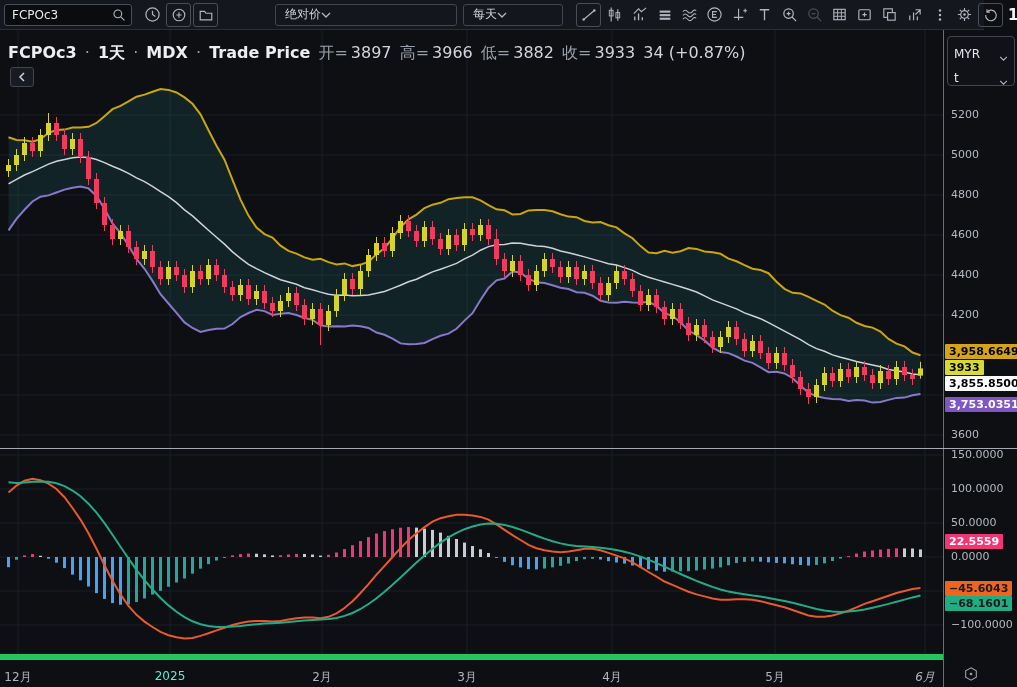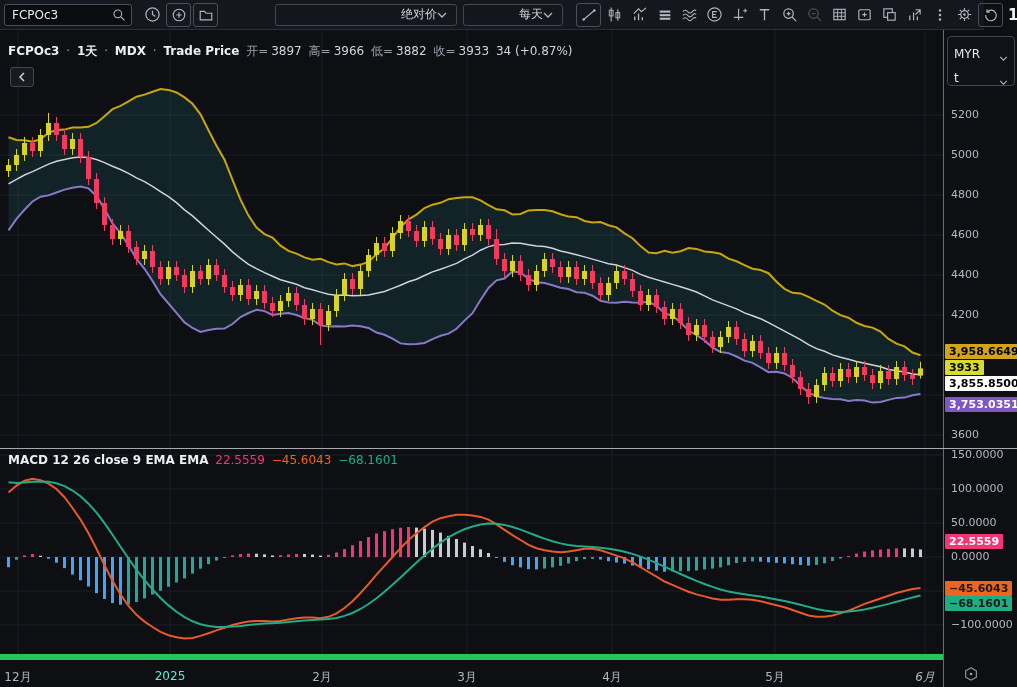--- a/index.html
+++ b/index.html
@@ -6,21 +6,21 @@
     font-family:"DejaVu Sans","Liberation Sans",sans-serif;color:#d1d4dc;-webkit-font-smoothing:antialiased;}
   .app{width:984px;height:687px;position:relative;}
   
   .toolbar{height:30px;background:#15171e;border-bottom:1px solid #2a2e39;display:flex;align-items:center;
     padding:0 4px;box-sizing:border-box;}
   .search-box{display:flex;align-items:center;width:128px;height:22px;background:#0a0c10;border:1px solid #4a4e58;
     border-radius:3px;padding:0 5px;box-sizing:border-box;margin-right:8px;flex:none;}
   .search-box input{flex:1;min-width:0;background:transparent;border:0;color:#e8eaed;font-size:12px;outline:none;font-family:inherit;}
   .tb-btn{display:flex;align-items:center;justify-content:center;width:23px;height:22px;margin:0 1px;border-radius:3px;flex:none;cursor:pointer;}
   .bordered{border:1px solid #4a4e58;}
-  .dropdown{display:flex;align-items:center;justify-content:flex-end;height:22px;background:#14161d;
+  .dropdown{display:flex;align-items:center;justify-content:flex-start;height:22px;background:#14161d;
     border:1px solid #434651;border-radius:3px;padding:0 9px;font-size:12px;color:#d1d4dc;box-sizing:border-box;flex:none;cursor:pointer;}
   .dd1{width:182px;margin-left:56px;}
   .dd2{width:100px;margin-left:6px;margin-right:12px;}
   .tb-logo{font-weight:bold;font-size:15px;color:#f5f6fa;margin-left:4px;letter-spacing:-1px;flex:none;}
   .dim{opacity:.35;}
   svg.ic{display:block;}
   
   .chart-wrap{position:relative;width:1017px;height:657px;background:#0d0f13;}
   .chart-wrap svg.pane{position:absolute;left:0;display:block;}
   .pane-sep{position:absolute;left:0;top:418px;width:1017px;height:1px;background:#a7aab2;z-index:6;}
@@ -30,21 +30,21 @@
     font-size:12px;color:#e4e6eb;background:#101218;}
   .cur-row{display:flex;align-items:flex-end;justify-content:space-between;height:24px;padding:0 6px;cursor:pointer;}
   .tick{position:absolute;left:7px;font-size:11px;color:#b4b8c1;white-space:nowrap;}
   .badge{position:absolute;left:1px;font-size:11px;height:15px;line-height:15px;padding:0 4px;border-radius:1px;
     white-space:nowrap;font-weight:bold;}
   .time-axis{position:absolute;left:0;top:624px;width:1017px;height:33px;border-top:6px solid #22c55e;
     box-sizing:border-box;background:#0d0f13;z-index:4;}
   .tlabel{position:absolute;top:9px;font-size:12px;color:#b2b5be;transform:translateX(-50%);white-space:nowrap;}
   .tlabel.strong{color:#5eead4;}
   
-  .legend{position:absolute;left:8px;font-size:12px;z-index:7;white-space:nowrap;}
+  .legend{position:absolute;left:8px;font-size:16px;z-index:7;white-space:nowrap;}
   .legend span{margin-right:3px;}
   .l-title{color:#eceef2;font-weight:bold;}
   .l-dim{color:#9aa0ab;}
   .back-btn{position:absolute;left:10px;top:37px;width:24px;height:20px;background:#181b22;border:1px solid #434651;
     border-radius:3px;color:#cfd3dc;z-index:7;display:flex;align-items:center;justify-content:center;cursor:pointer;padding:0;}
   .watermark{position:absolute;left:869px;top:599px;font-size:34px;color:#eef0f4;z-index:9;letter-spacing:1px;}
   .hex-btn{position:absolute;left:19px;top:636px;cursor:pointer;}
 </style>
 </head>
 <body>
@@ -602,26 +602,20 @@
       <span class="lv">34 (+0.87%)</span>
     </div>
 
     <button class="back-btn">
       <svg class="ic" width="8" height="10" viewBox="0 0 8 10">
           <path d="M6 1L2 5l4 4" stroke="#cfd3dc" stroke-width="1.5" fill="none"></path>
         </svg>
     </button>
 
 
-    <div class="legend" style="top:423px">
-      <span class="l-title">MACD 12 26 close 9 EMA EMA</span>
-      <span style="color:#f23674">22.5559</span>
-      <span style="color:#f0641e">−45.6043</span>
-      <span style="color:#1fae84">−68.1601</span>
-    </div>
 
     <div class="right-axis">
       <div class="cur-box">
         <div class="cur-row">
           <span>MYR</span>
           <svg class="ic" width="9" height="5" viewBox="0 0 10 6">
               <path d="M1 1l4 4 4-4" stroke="#b2b5be" stroke-width="1.3" fill="none"></path>
             </svg>
         </div>
         <div class="cur-row">

